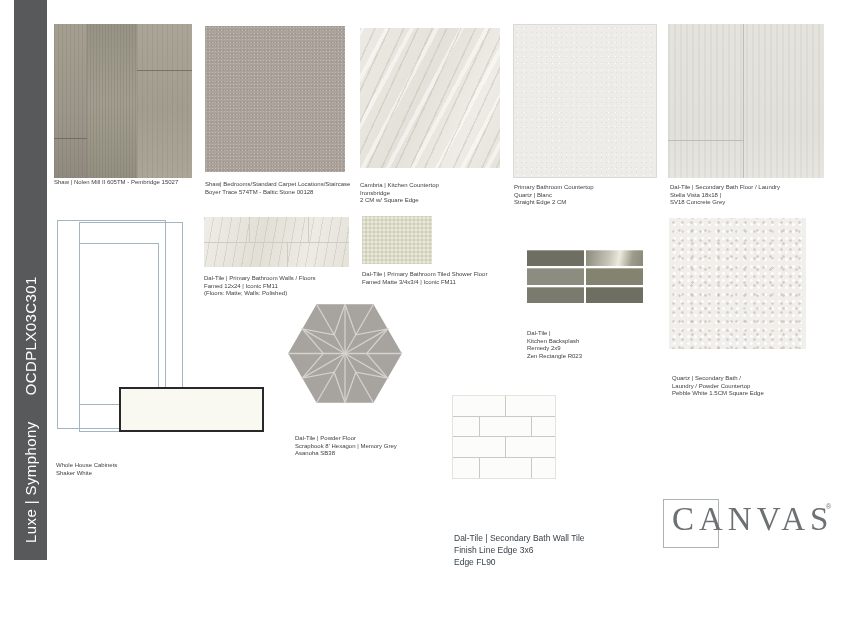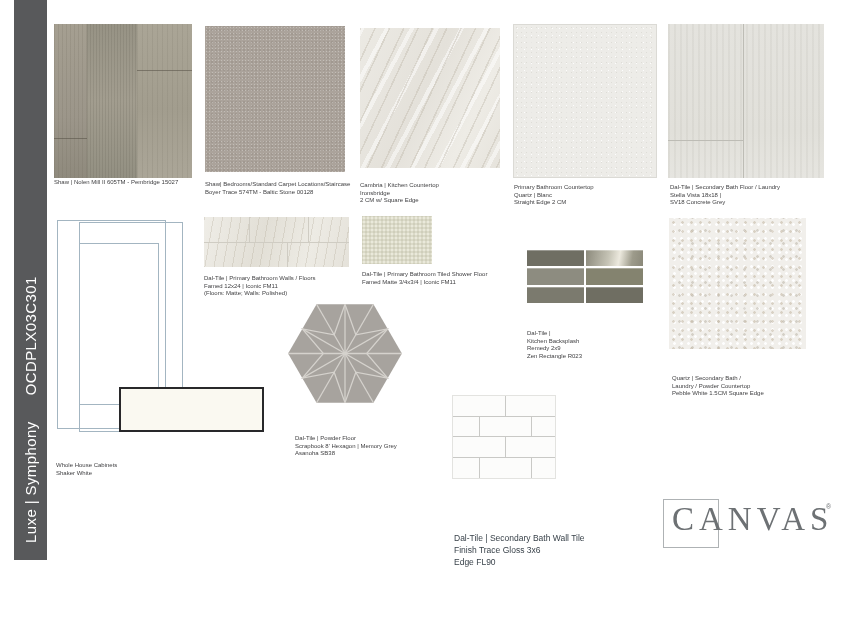--- a/index.html
+++ b/index.html
@@ -229,21 +229,21 @@
     <div class="tline" style="left:0;top:61px;width:102px;height:1px;"></div>
     <div class="tline" style="left:52px;top:0;width:1px;height:20px;"></div>
     <div class="tline" style="left:26px;top:20px;width:1px;height:20px;"></div>
     <div class="tline" style="left:78px;top:20px;width:1px;height:20px;"></div>
     <div class="tline" style="left:52px;top:40px;width:1px;height:21px;"></div>
     <div class="tline" style="left:26px;top:61px;width:1px;height:21px;"></div>
     <div class="tline" style="left:78px;top:61px;width:1px;height:21px;"></div>
   </div>
   <div class="cap big" style="left:454px;top:484px;margin-top:48px;">
     <div>Dal-Tile | Secondary Bath Wall Tile</div>
-    <div>Finish Trace Gloss 3x6</div>
+    <div>Finish Line Edge 3x6</div>
     <div>Edge FL90</div>
   </div>
 
   <div class="logo">
     <div class="sq"></div>
     <div class="word">CANVAS</div>
     <div class="reg">®</div>
   </div>
 
 </div>

